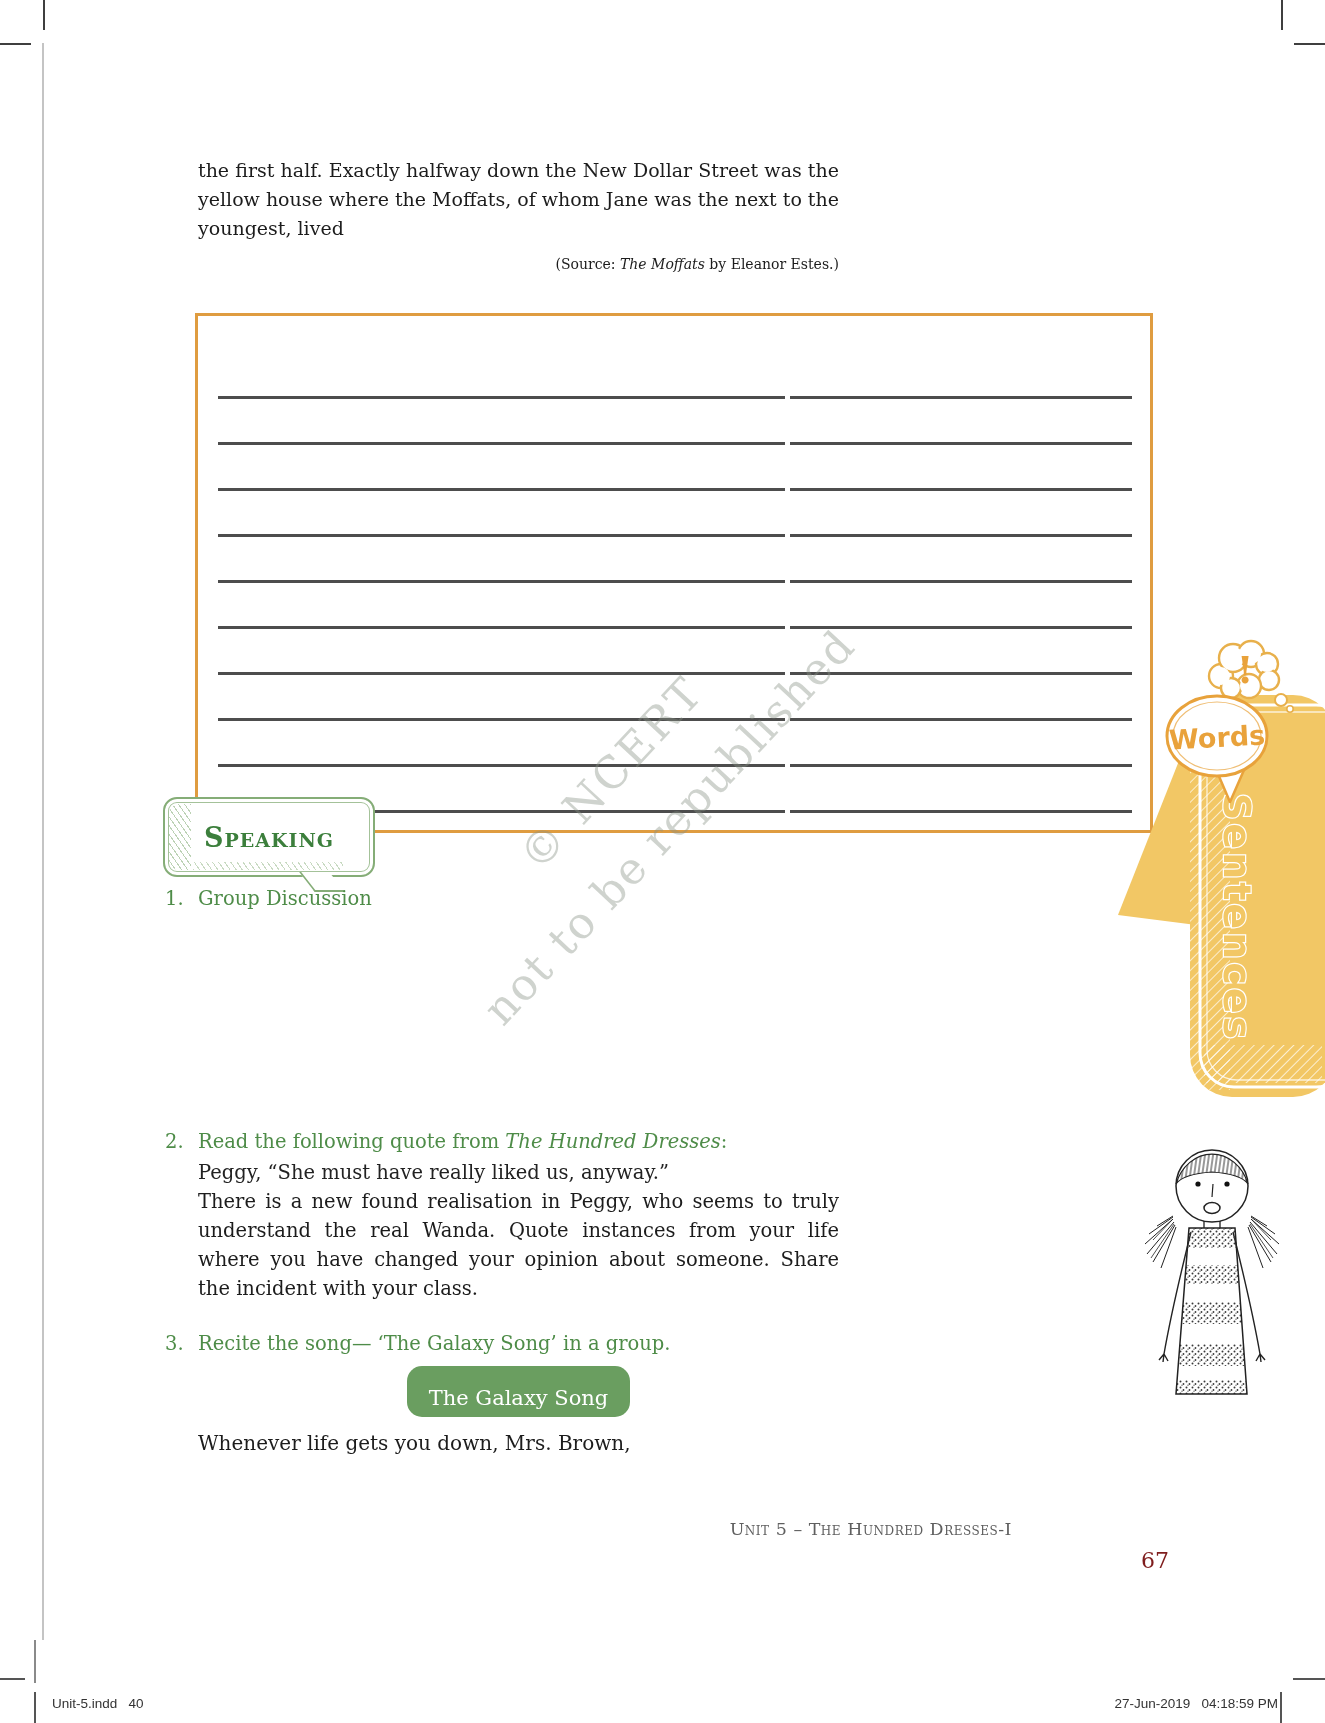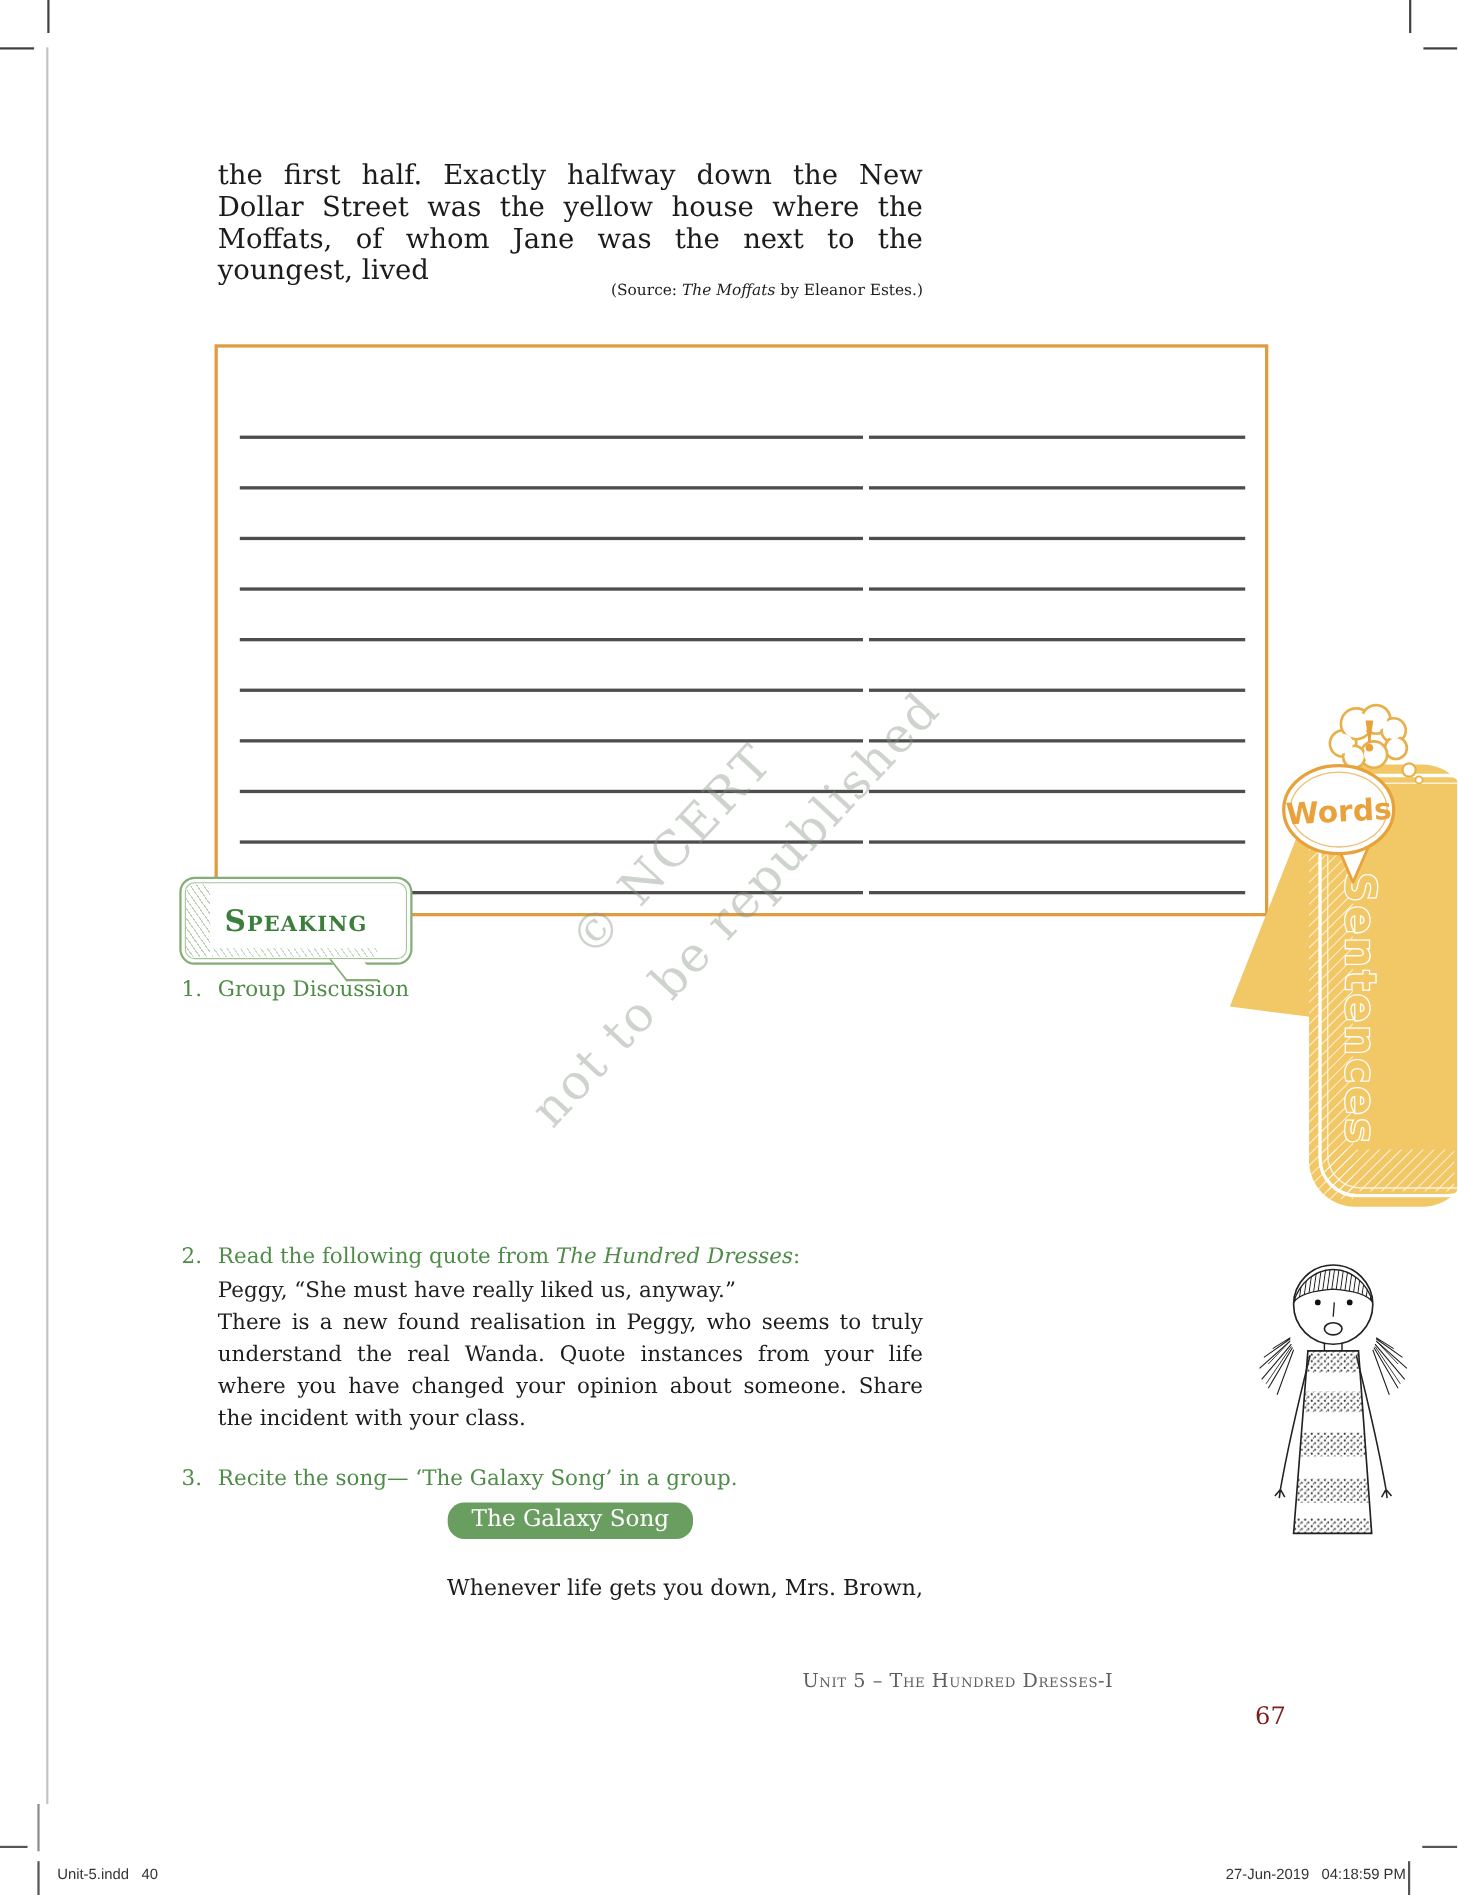--- a/index.html
+++ b/index.html
@@ -11,21 +11,21 @@
   *{margin:0;padding:0;box-sizing:border-box;}
   body{background:#fff;}
   .sheet{position:relative;width:1325px;height:1723px;background:#fff;overflow:hidden;
          font-family:"DejaVu Serif",serif;color:var(--text-dark);}
 
   
   .mark{position:absolute;background:#3f3f3f;}
   .edge-line{position:absolute;background:#c4c4c4;}
 
   
-  .para{position:absolute;left:198px;top:144px;width:641px;font-size:25px;line-height:29px;
+  .para{position:absolute;left:198px;top:156px;width:641px;font-size:19px;line-height:29px;
         text-align:justify;}
   .source{position:absolute;left:198px;top:256px;width:641px;text-align:right;font-size:14px;}
   .source i{font-style:italic;}
 
   
   .wbox{position:absolute;left:195px;top:313px;width:958px;height:520px;border:3px solid var(--orange);}
   .wlines{position:absolute;left:20px;right:18px;top:80px;}
   .wline{height:3px;margin-bottom:43px;
          background:linear-gradient(to right,var(--line-gray) 0 62%,transparent 62% calc(62% + 5px),var(--line-gray) calc(62% + 5px) 100%);}
 
@@ -48,22 +48,22 @@
   .item{position:absolute;left:198px;width:641px;font-size:19.5px;line-height:29px;}
   .item .num{position:absolute;left:-33px;color:var(--green);}
   .item .head{color:var(--green);margin-bottom:2px;}
   .item .head i{font-style:italic;}
   .item .quote{color:#222;}
   .item .body{text-align:justify;}
 
   
   .badge-row{position:absolute;left:198px;top:1366px;width:641px;text-align:center;}
   .badge{display:inline-block;background:var(--badge-green);color:#fff;font-size:21px;
-         padding:2px 22px 7px;border-radius:15px;}
-  .song{position:absolute;left:198px;top:1420px;width:641px;text-align:right;font-size:20px;line-height:46px;}
+         padding:20px 22px 7px;border-radius:15px;}
+  .song{position:absolute;left:198px;top:1420px;width:641px;text-align:left;font-size:20px;line-height:46px;}
 
   
   .unit-title{position:absolute;right:313px;top:1519px;font-variant:small-caps;font-size:17.5px;
          letter-spacing:.5px;color:var(--footer-gray);}
   .page-num{position:absolute;left:1141px;top:1512px;font-size:22px;color:#7f1d1d;margin-top:36px;}
 
   
   .slug{position:absolute;font-family:"Liberation Sans",sans-serif;font-size:13.5px;color:#333;
         white-space:pre;top:1696px;}
   .slug.l{left:52px;} .slug.r{right:47px;}

